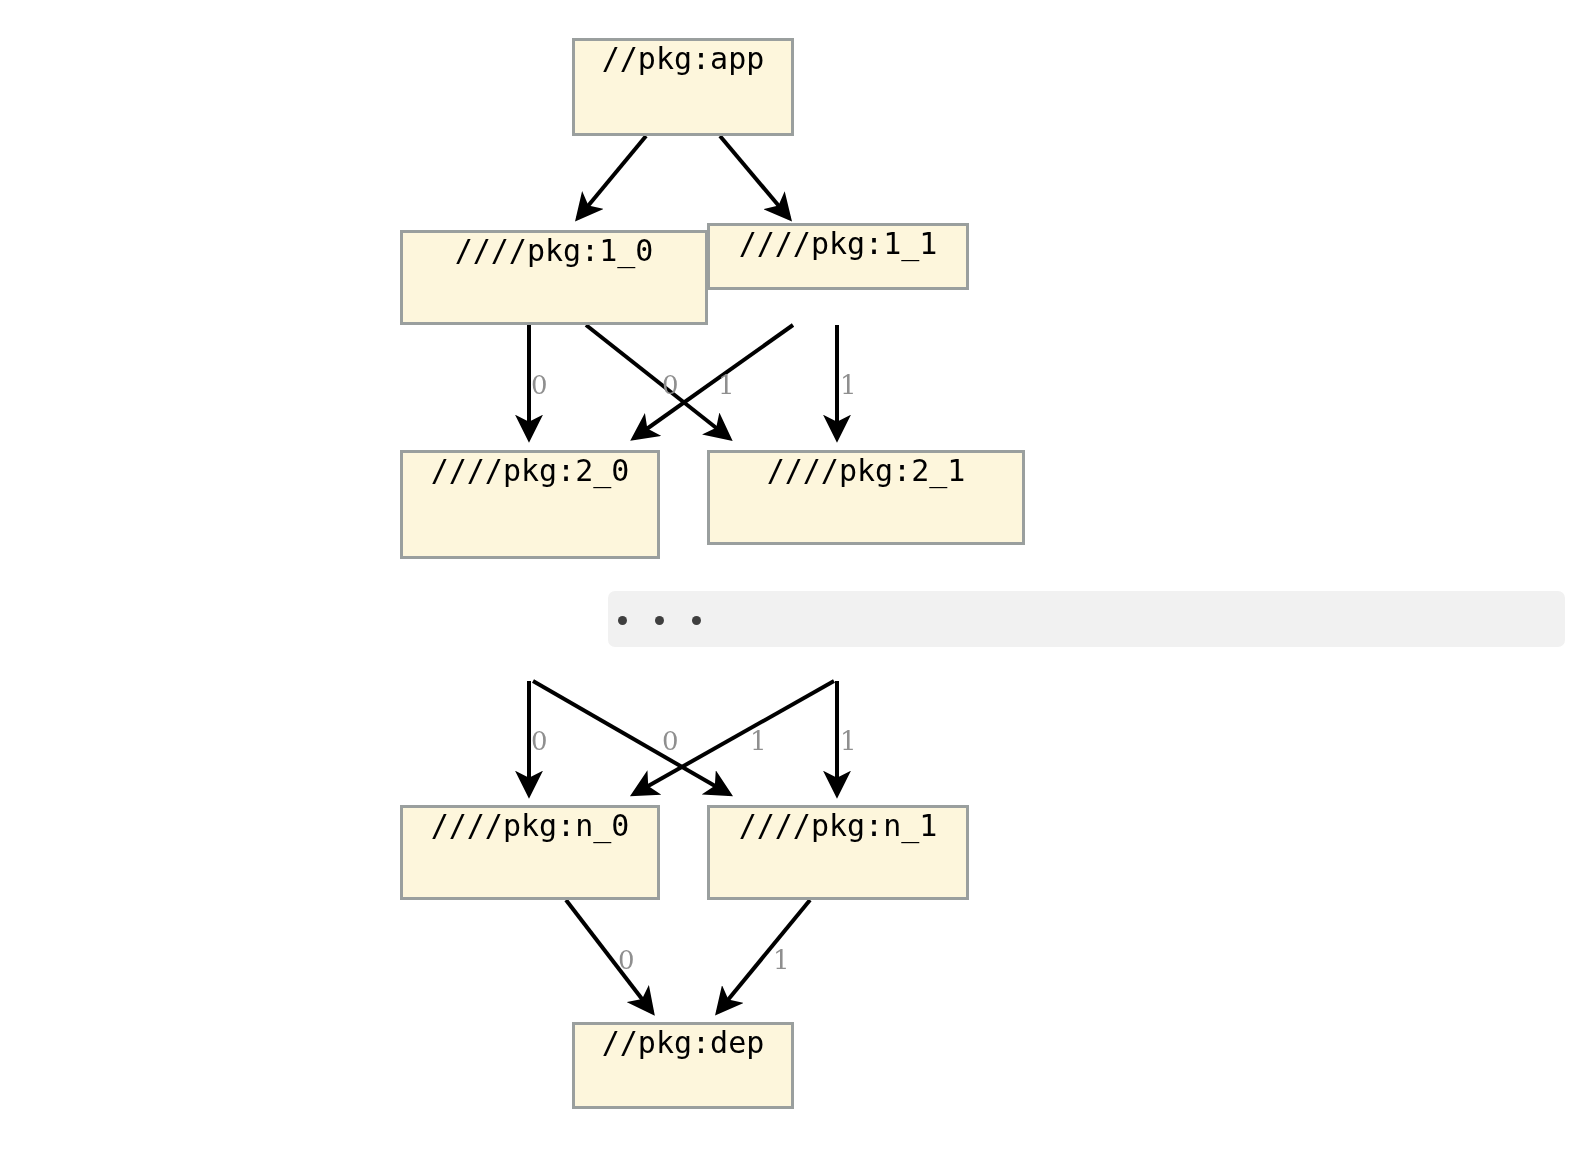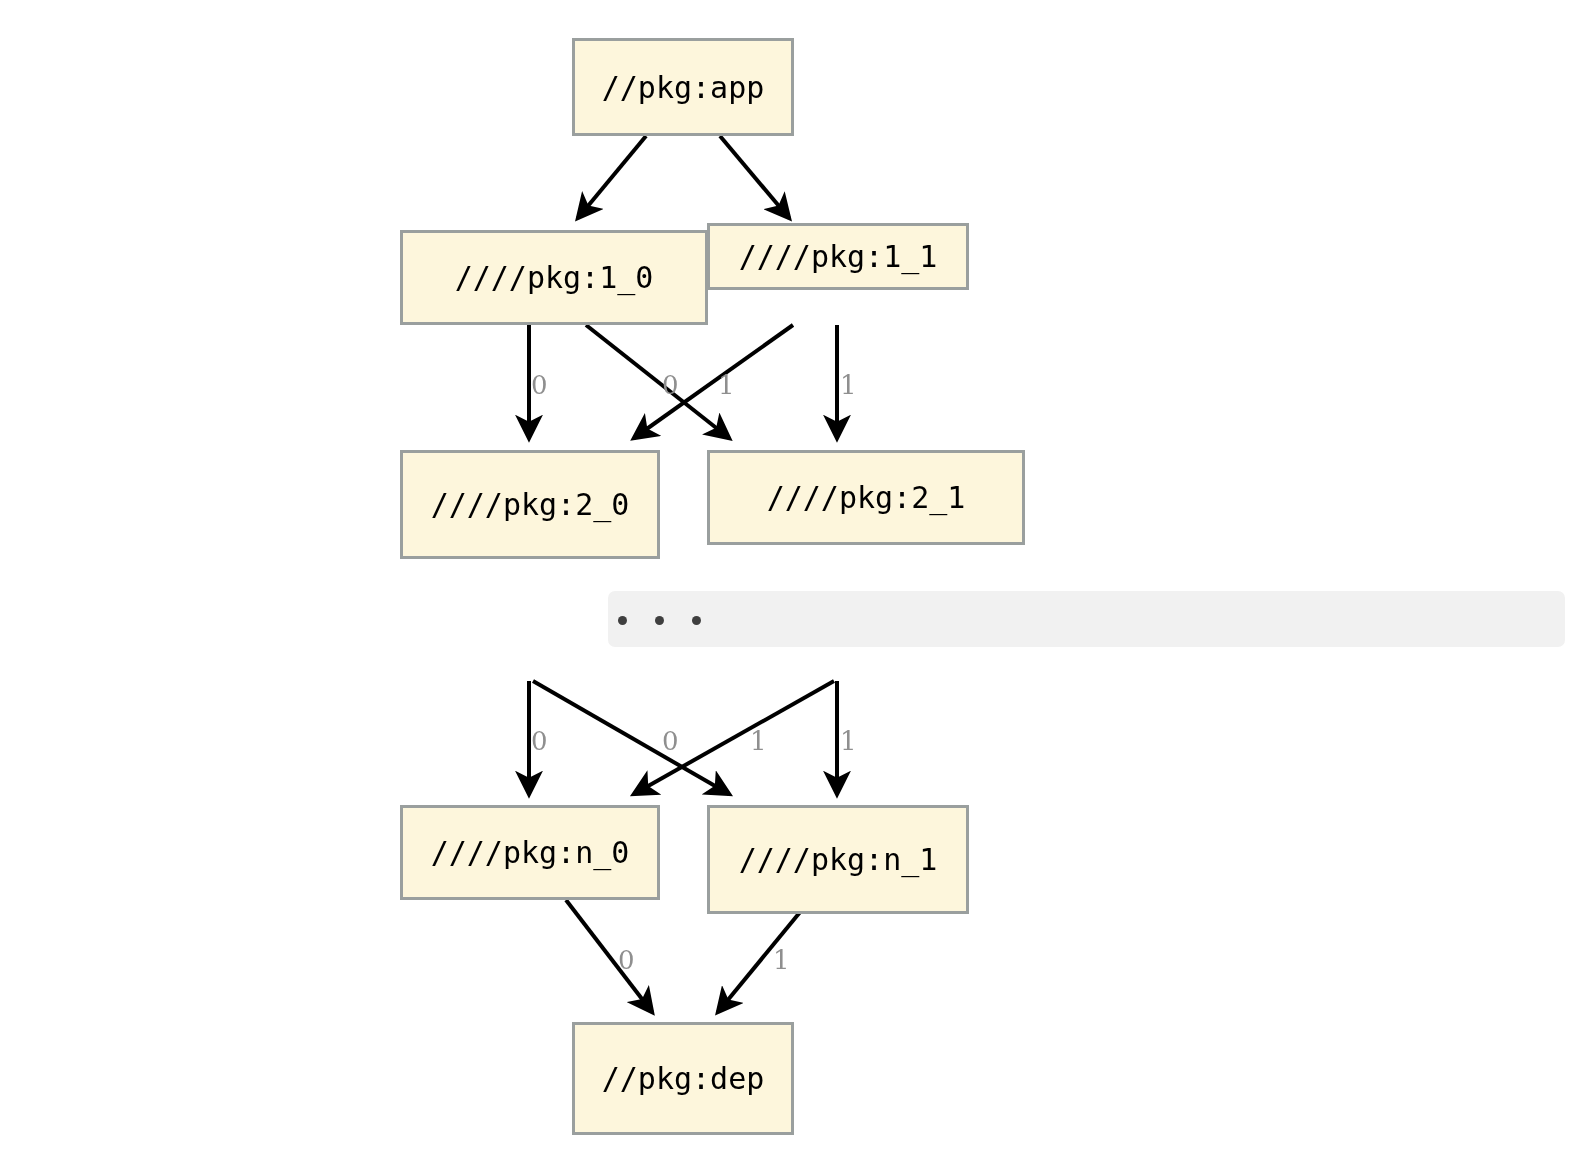--- a/index.html
+++ b/index.html
@@ -24,21 +24,21 @@
     top: 0;
     width: 1592px;
     height: 1162px;
   }
   .node-box {
     position: absolute;
     box-sizing: border-box;
     background: #fdf6dc;
     border: 3px solid #9a9f9e;
     display: flex;
-    align-items: center;
+    align-items: flex-start;
     justify-content: center;
     color: #000000;
     font-family: "DejaVu Sans Mono", "Liberation Mono", monospace;
     font-size: 30px;
     letter-spacing: 0px;
     white-space: nowrap;
     user-select: none;
   }
   .ellipsis-band {
     position: absolute;
@@ -114,25 +114,25 @@
   </div>
 
   <div class="node-box" style="left:707px; top:450px; width:318px; height:95px;">
     <span>////pkg:2_1</span>
   </div>
 
   <div class="node-box" style="left:400px; top:805px; width:260px; height:95px;">
     <span>////pkg:n_0</span>
   </div>
 
-  <div class="node-box" style="left:707px; top:805px; width:262px; height:109px;">
+  <div class="node-box" style="left:707px; top:805px; width:262px; height:95px;">
     <span>////pkg:n_1</span>
   </div>
 
-  <div class="node-box" style="left:572px; top:1022px; width:222px; height:113px;">
+  <div class="node-box" style="left:572px; top:1022px; width:222px; height:87px;">
     <span>//pkg:dep</span>
   </div>
 
   <div class="ellipsis-band" style="left:608px; top:591px; width:957px; height:56px;">
     <span class="ellipsis-dot" style="left:10px; top:25px;"></span>
     <span class="ellipsis-dot" style="left:47px; top:25px;"></span>
     <span class="ellipsis-dot" style="left:84px; top:25px;"></span>
   </div>
 
   <span class="edge-label" style="left:531px; top:372px;">0</span>

